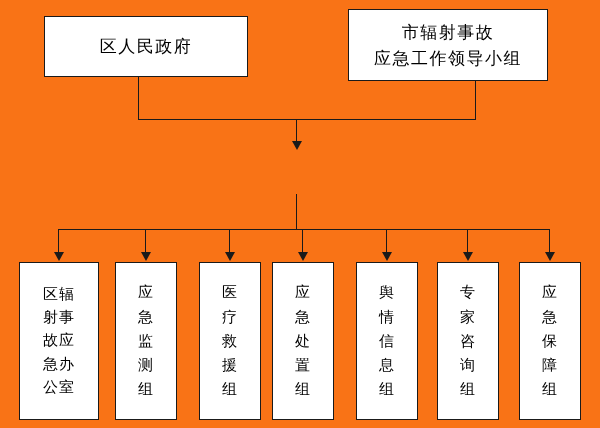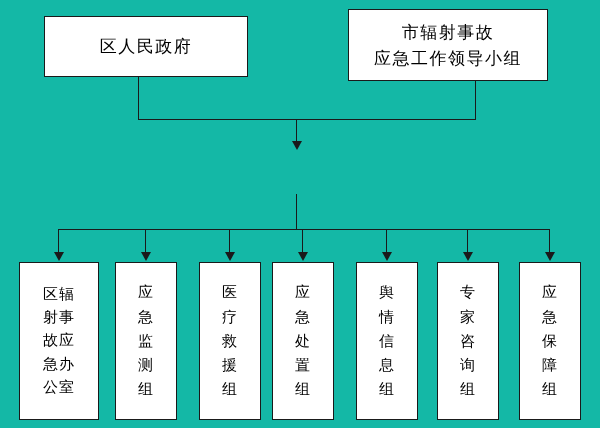--- a/index.html
+++ b/index.html
@@ -8,21 +8,21 @@
     padding: 0;
     background: #ffffff;
   }
   body {
     font-family: "DejaVu Sans", "Liberation Sans", sans-serif;
   }
   #canvas {
     position: relative;
     width: 600px;
     height: 428px;
-    background: #14b8a6;
+    background: #f97316;
     overflow: hidden;
   }
   .node {
     position: absolute;
     box-sizing: border-box;
     border: 1.6px solid #1a1a1a;
     background: #ffffff;
     display: flex;
     align-items: center;
     justify-content: center;

